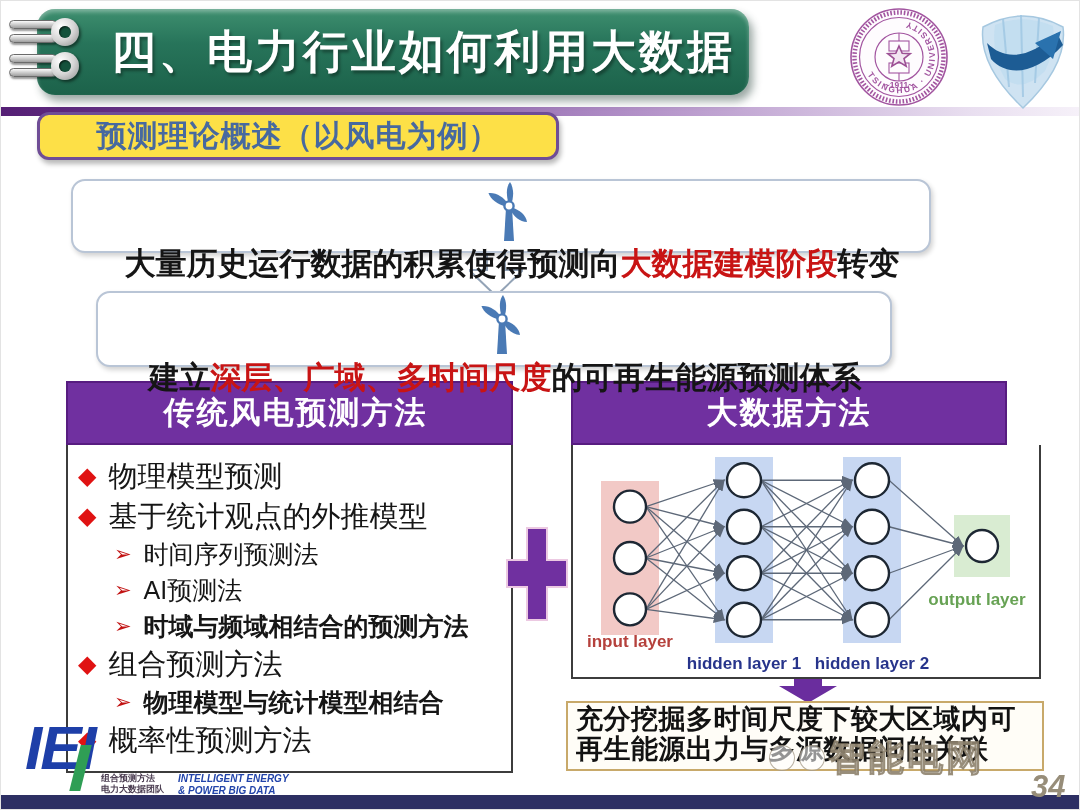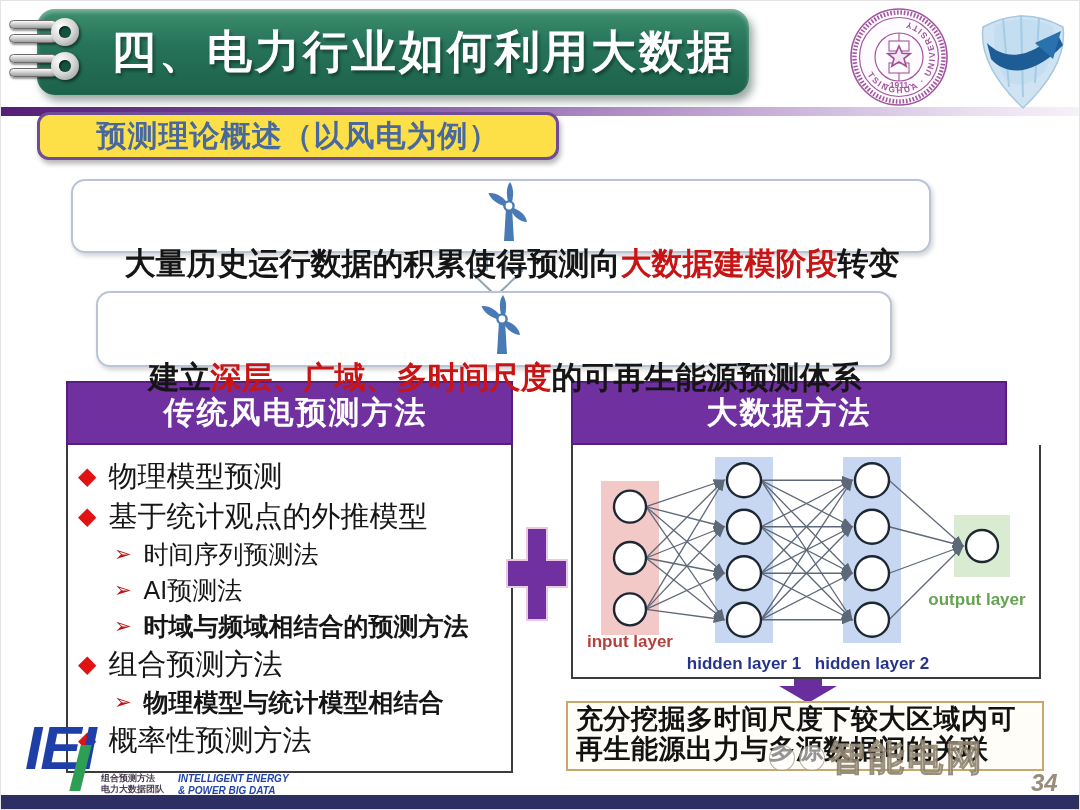--- a/index.html
+++ b/index.html
@@ -133,21 +133,21 @@
     letter-spacing:-2px; line-height:1;
   }
   .iei-green {
     left:74px; top:744px; width:11px; height:46px; background:#2f9e55;
     transform:skewX(-14deg); z-index:4;
   }
   .org-block { left:100px; top:772px; display:flex; z-index:3; }
   .org-cn { font-size:9px; color:#4a3c50; font-weight:bold; line-height:1.25; margin-right:14px; }
   .org-en { font-size:10px; color:#2244aa; font-weight:bold; font-style:italic; line-height:1.15; }
   .page-num {
-    left:1030px; top:768px; font-size:24px; font-weight:bold; font-style:italic;
+    left:1030px; top:768px; font-size:31px; font-weight:bold; font-style:italic;
     color:#978d79; z-index:5;
   }
   .footer-bar { left:0; top:794px; width:1080px; height:16px; background:#2d2f63; z-index:2; }
 
   
   .tsinghua { left:842px; top:4px; z-index:2; }
   .shield { left:972px; top:8px; z-index:2; }
 </style>
 </head>
 <body>

